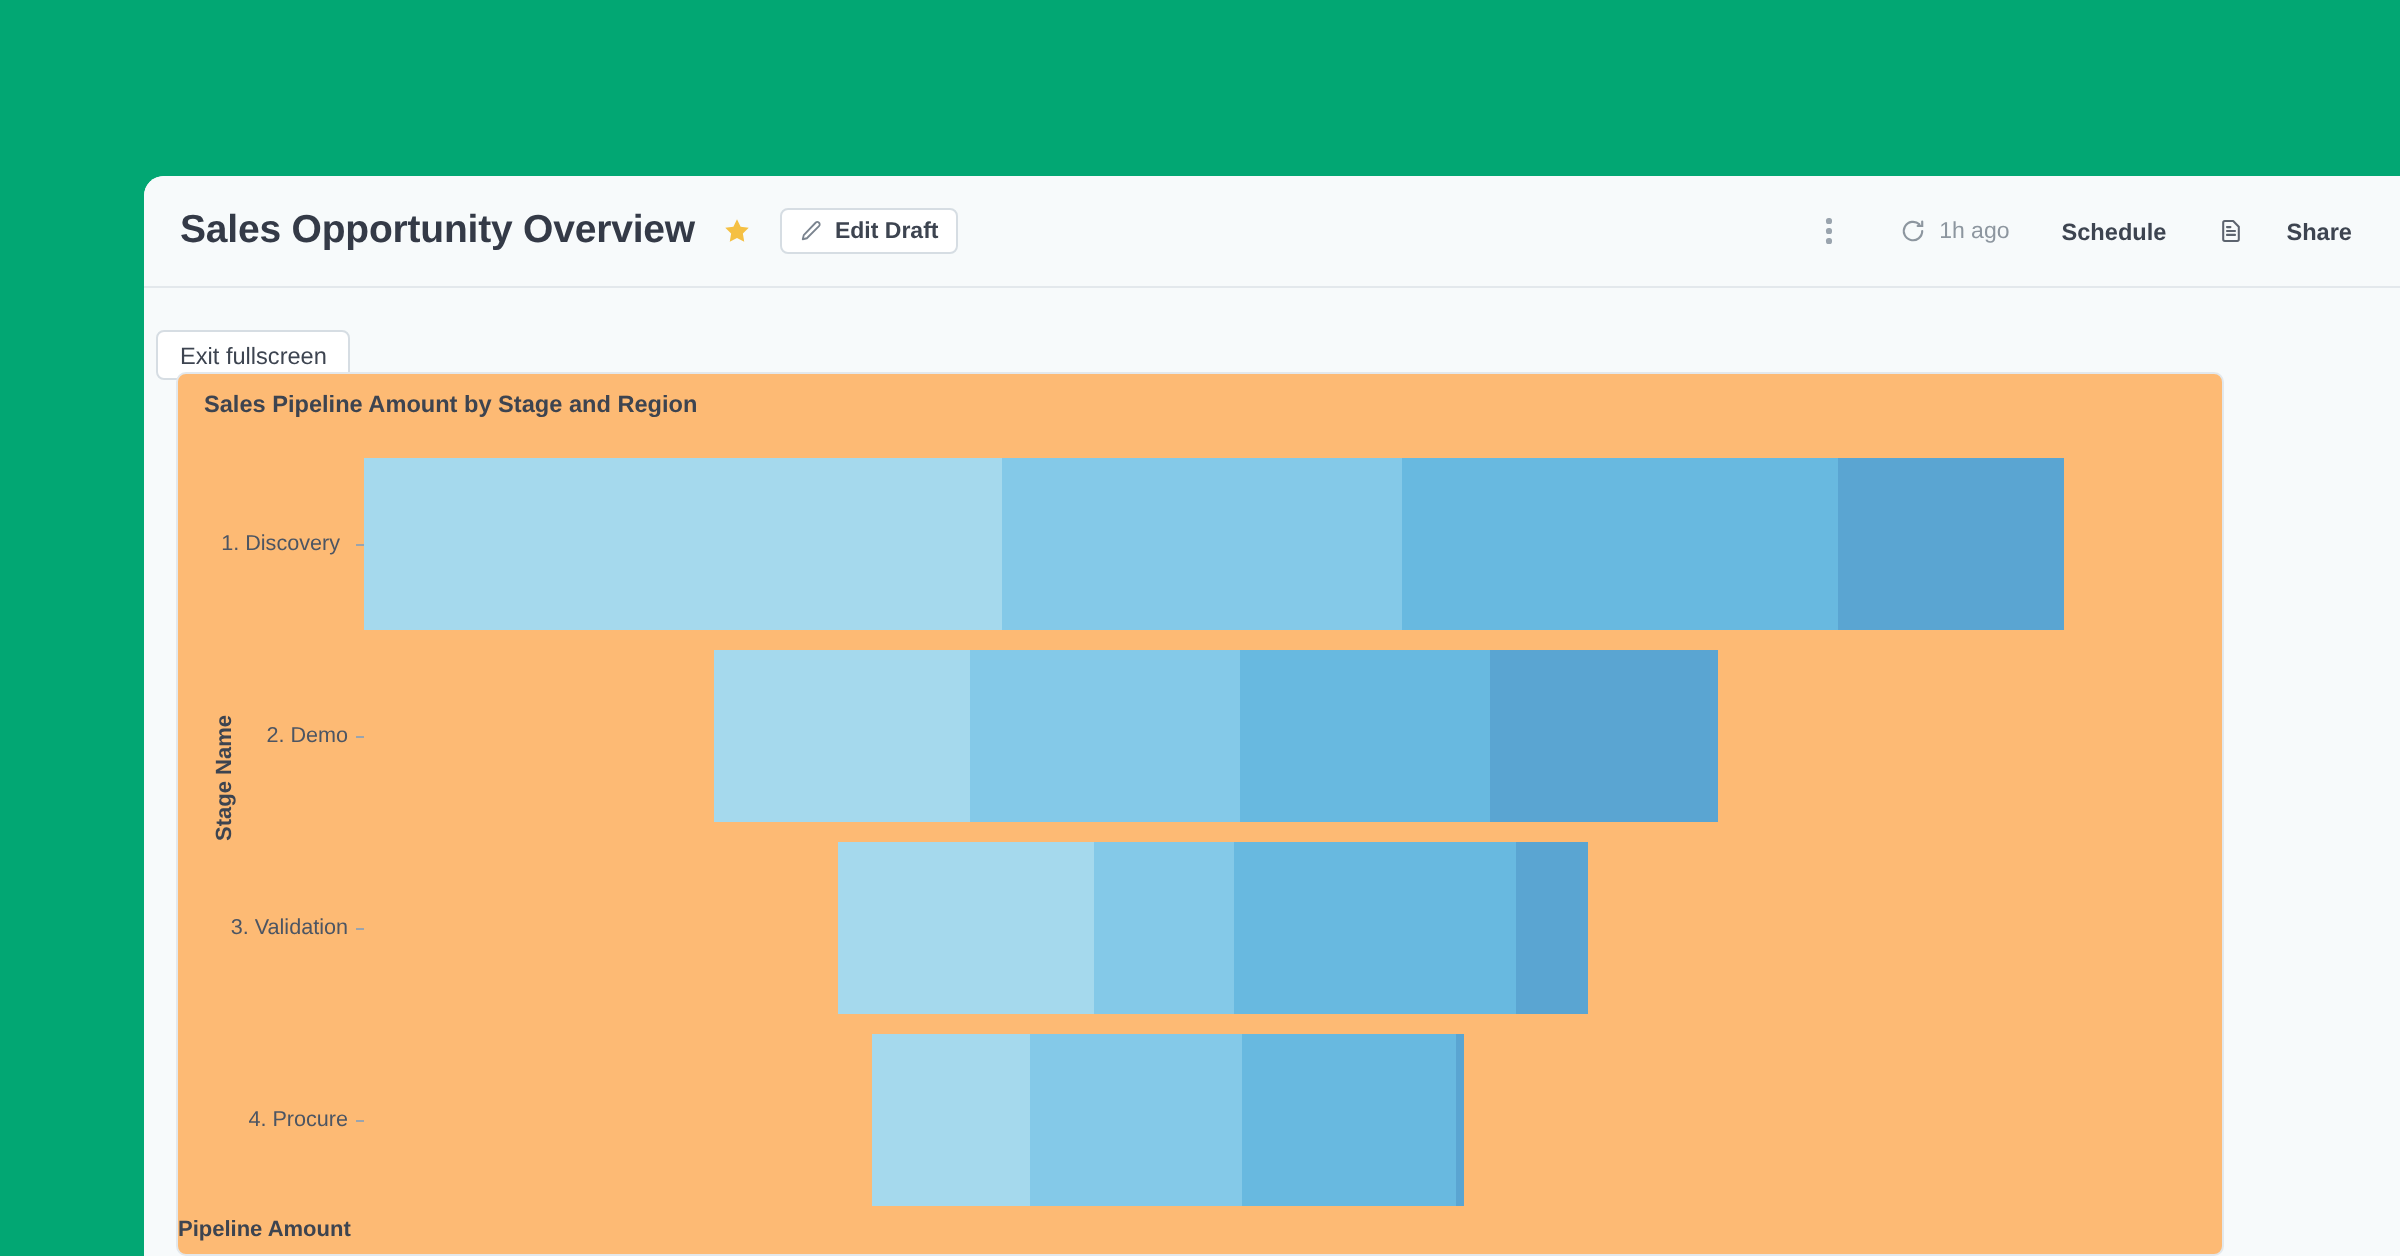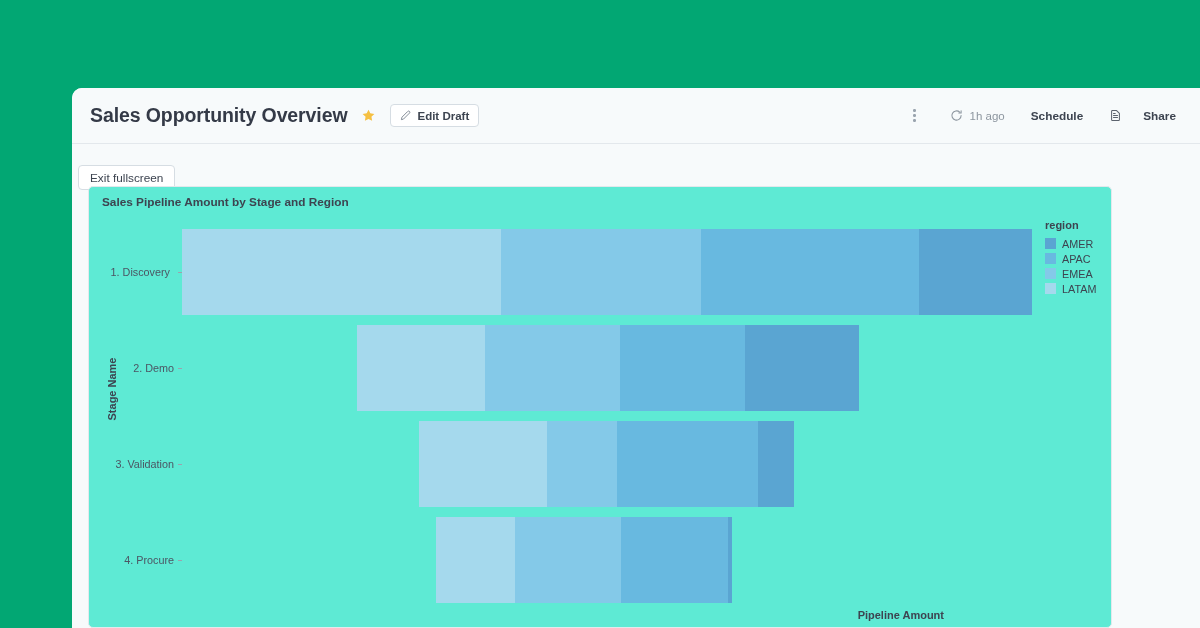--- a/index.html
+++ b/index.html
@@ -146,21 +146,21 @@
     white-space: nowrap;
   }
 
   
   .chart-card {
     position: absolute;
     left: 88px;
     top: 186px;
     width: 1024px;
     height: 442px;
-    background: #5eead4;
+    background: #fdba74;
     border: 1px solid #e3e8ec;
     border-radius: 5px;
     overflow: hidden;
     text-decoration: underline;
   }
 
   .chart-title {
     position: absolute;
     left: 13px;
     top: 8px;
@@ -186,21 +186,21 @@
     transform: rotate(-90deg);
     transform-origin: center;
     white-space: nowrap;
   }
 
   .x-axis-title {
     position: absolute;
     left: 0;
     top: 422px;
     width: 855px;
-    text-align: right;
+    text-align: left;
     font-size: 11px;
     font-weight: bold;
     color: #3d4450;
   }
 
   .bar-row {
     position: absolute;
     height: 86px;
   }
 
@@ -364,34 +364,13 @@
           <div class="bar">
             <div class="seg" style="width: 91px; background: rgb(165, 217, 237);"></div>
             <div class="seg" style="width: 122px; background: rgb(132, 201, 232);"></div>
             <div class="seg" style="width: 122px; background: rgb(104, 185, 224);"></div>
             <div class="seg" style="width: 5px; background: rgb(90, 165, 210);"></div>
           </div>
         </div>
       </div>
   </div>
 
-  <div class="legend">
-    <div class="legend-title">region</div>
-    <div id="legend-items">
-        <div class="legend-item">
-          <span class="legend-swatch" style="background: rgb(90, 165, 210);"></span>
-          <span class="legend-label">AMER</span>
-        </div>
-        <div class="legend-item">
-          <span class="legend-swatch" style="background: rgb(104, 185, 224);"></span>
-          <span class="legend-label">APAC</span>
-        </div>
-        <div class="legend-item">
-          <span class="legend-swatch" style="background: rgb(132, 201, 232);"></span>
-          <span class="legend-label">EMEA</span>
-        </div>
-        <div class="legend-item">
-          <span class="legend-swatch" style="background: rgb(165, 217, 237);"></span>
-          <span class="legend-label">LATAM</span>
-        </div>
-      </div>
-  </div>
 </div>
 
 </body></html>

